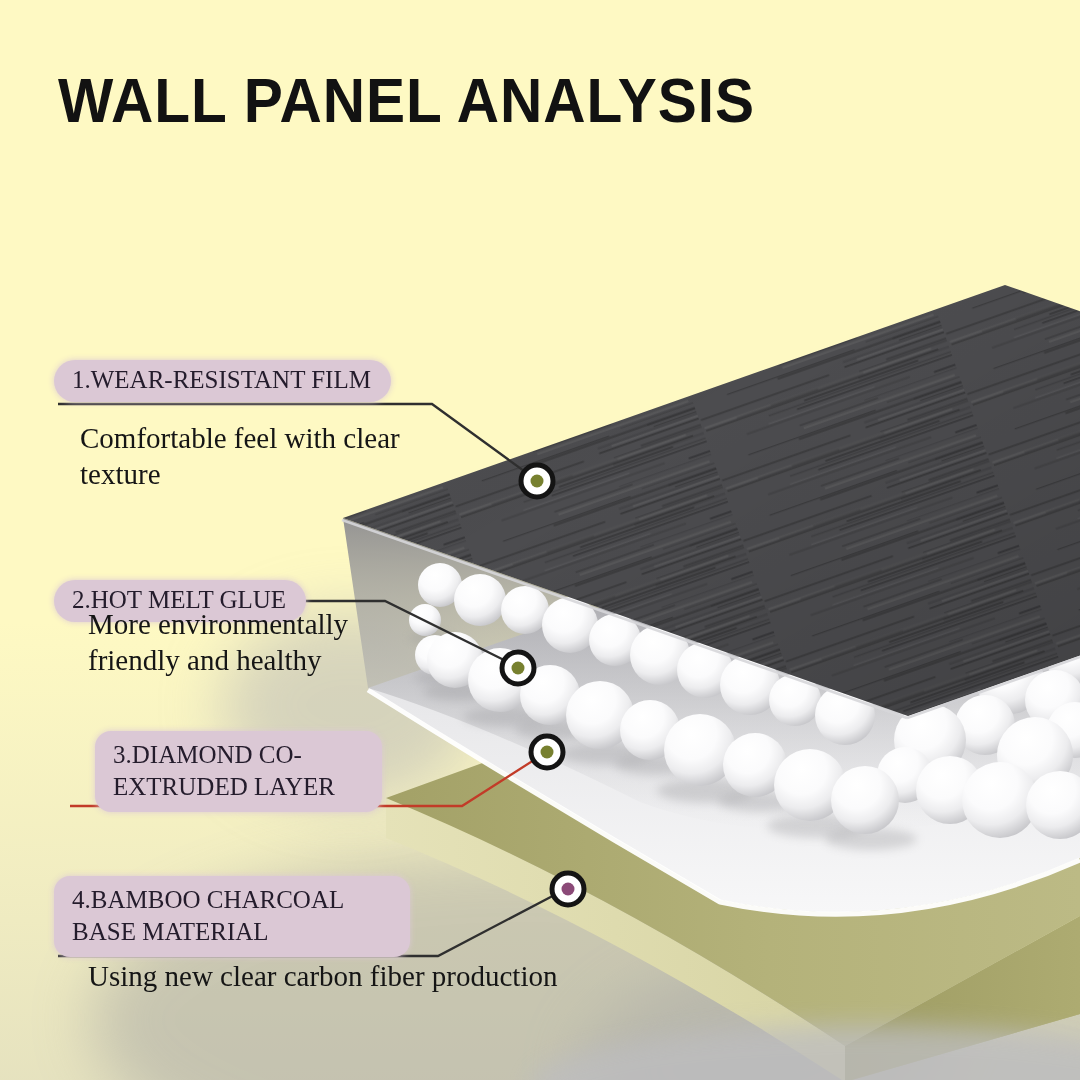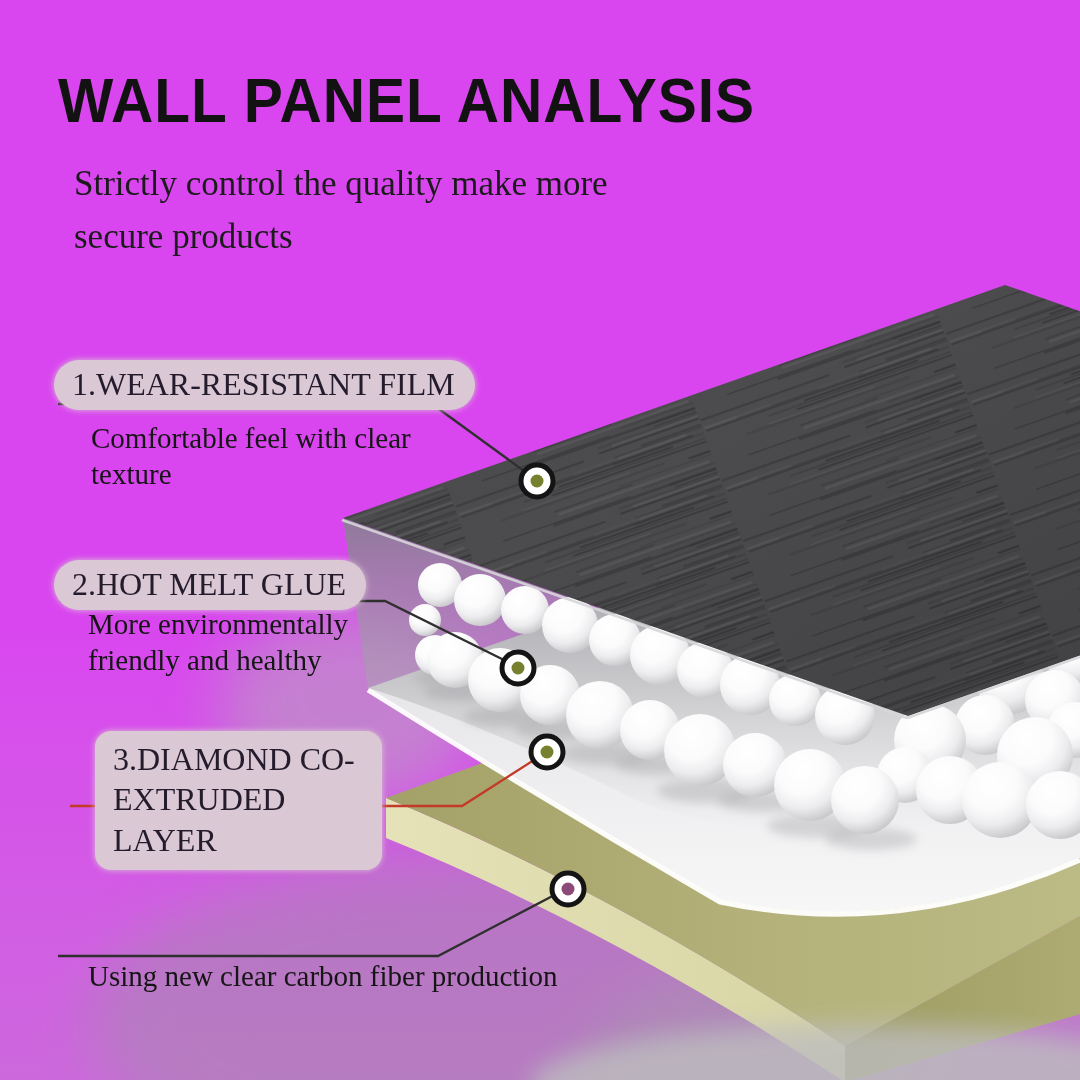--- a/index.html
+++ b/index.html
@@ -1,45 +1,45 @@
 <!DOCTYPE html>
 <html><head>
 <meta charset="utf-8">
 <style>
   html,body{margin:0;padding:0;background:#ffffff;}
   .canvas{
     position:relative;width:1080px;height:1080px;overflow:hidden;
-    background:#d946ef;font-family:"Liberation Serif", serif;
+    background:#fef9c3;font-family:"Liberation Serif", serif;
   }
   .canvas svg{position:absolute;inset:0;z-index:1;}
   .txt{position:absolute;z-index:2;}
   .title{
     left:58px;top:64px;
     font-family:"Liberation Sans", sans-serif;
     font-weight:800;font-size:63px;letter-spacing:1px;color:#121212;
     transform:scaleX(.93);transform-origin:left top;white-space:nowrap;
   }
   .subtitle{
     left:74px;top:158px;width:620px;
     font-size:35px;line-height:1.5;color:#1b1b1b;
   }
   .pill{
     display:inline-block;
     background:#dbc8d5;
     color:#241c2c;
-    font-size:32px;line-height:1.26;
+    font-size:25px;line-height:1.26;
     padding:4px 20px 6px 18px;
     border-radius:26px;
     box-shadow:0 0 6px rgba(219,200,213,.95);
   }
   .pill.two-line{border-radius:16px;padding:8px 14px 10px 18px;}
   .desc{color:#151515;font-size:29px;line-height:1.25;}
   .c1-pill{left:54px;top:360px;}
-  .c1-desc{left:91px;top:420px;width:345px;}
-  .c2-pill{left:54px;top:560px;}
+  .c1-desc{left:80px;top:420px;width:345px;}
+  .c2-pill{left:54px;top:580px;}
   .c2-desc{left:88px;top:606px;width:300px;}
   .c3-pill{left:48px;top:731px;width:334px;}
   .c3-desc{left:88px;top:810px;width:300px;}
   .c4-pill{left:54px;top:876px;width:356px;}
   .c4-desc{left:88px;top:958px;width:620px;}
 </style>
 </head>
 <body>
 
 <div class="canvas">
@@ -228,26 +228,28 @@
         <circle r="6.5" fill="#77802f"></circle>
       </g>
       <g transform="translate(568,889)">
         <circle r="16" fill="#ffffff" stroke="#141414" stroke-width="5"></circle>
         <circle r="6.5" fill="#8b4a78"></circle>
       </g>
     </g>
   </svg>
 
   <div class="txt title">WALL PANEL ANALYSIS</div>
-  <div class="txt subtitle">Strictly control the quality make more secure products</div>
 
   <div class="txt c1-pill"><span class="pill" style="background: rgb(219, 200, 213);">1.WEAR-RESISTANT FILM</span></div>
   <div class="txt desc c1-desc">Comfortable feel with clear texture</div>
 
   <div class="txt c2-pill"><span class="pill" style="background: rgb(219, 200, 213);">2.HOT MELT GLUE</span></div>
   <div class="txt desc c2-desc">More environmentally friendly and healthy</div>
 
   <div class="txt c3-pill">
       <span class="pill two-line" style="display: block; background: rgb(219, 200, 213); margin-left: 47px;">3.DIAMOND CO-EXTRUDED LAYER</span>
     </div>
 
+  <div class="txt c4-pill">
+      <span class="pill two-line" style="display: block; background: rgb(219, 200, 213);">4.BAMBOO CHARCOAL BASE MATERIAL</span>
+    </div>
   <div class="txt desc c4-desc">Using new clear carbon fiber production</div>
 </div>
 
 </body></html>

